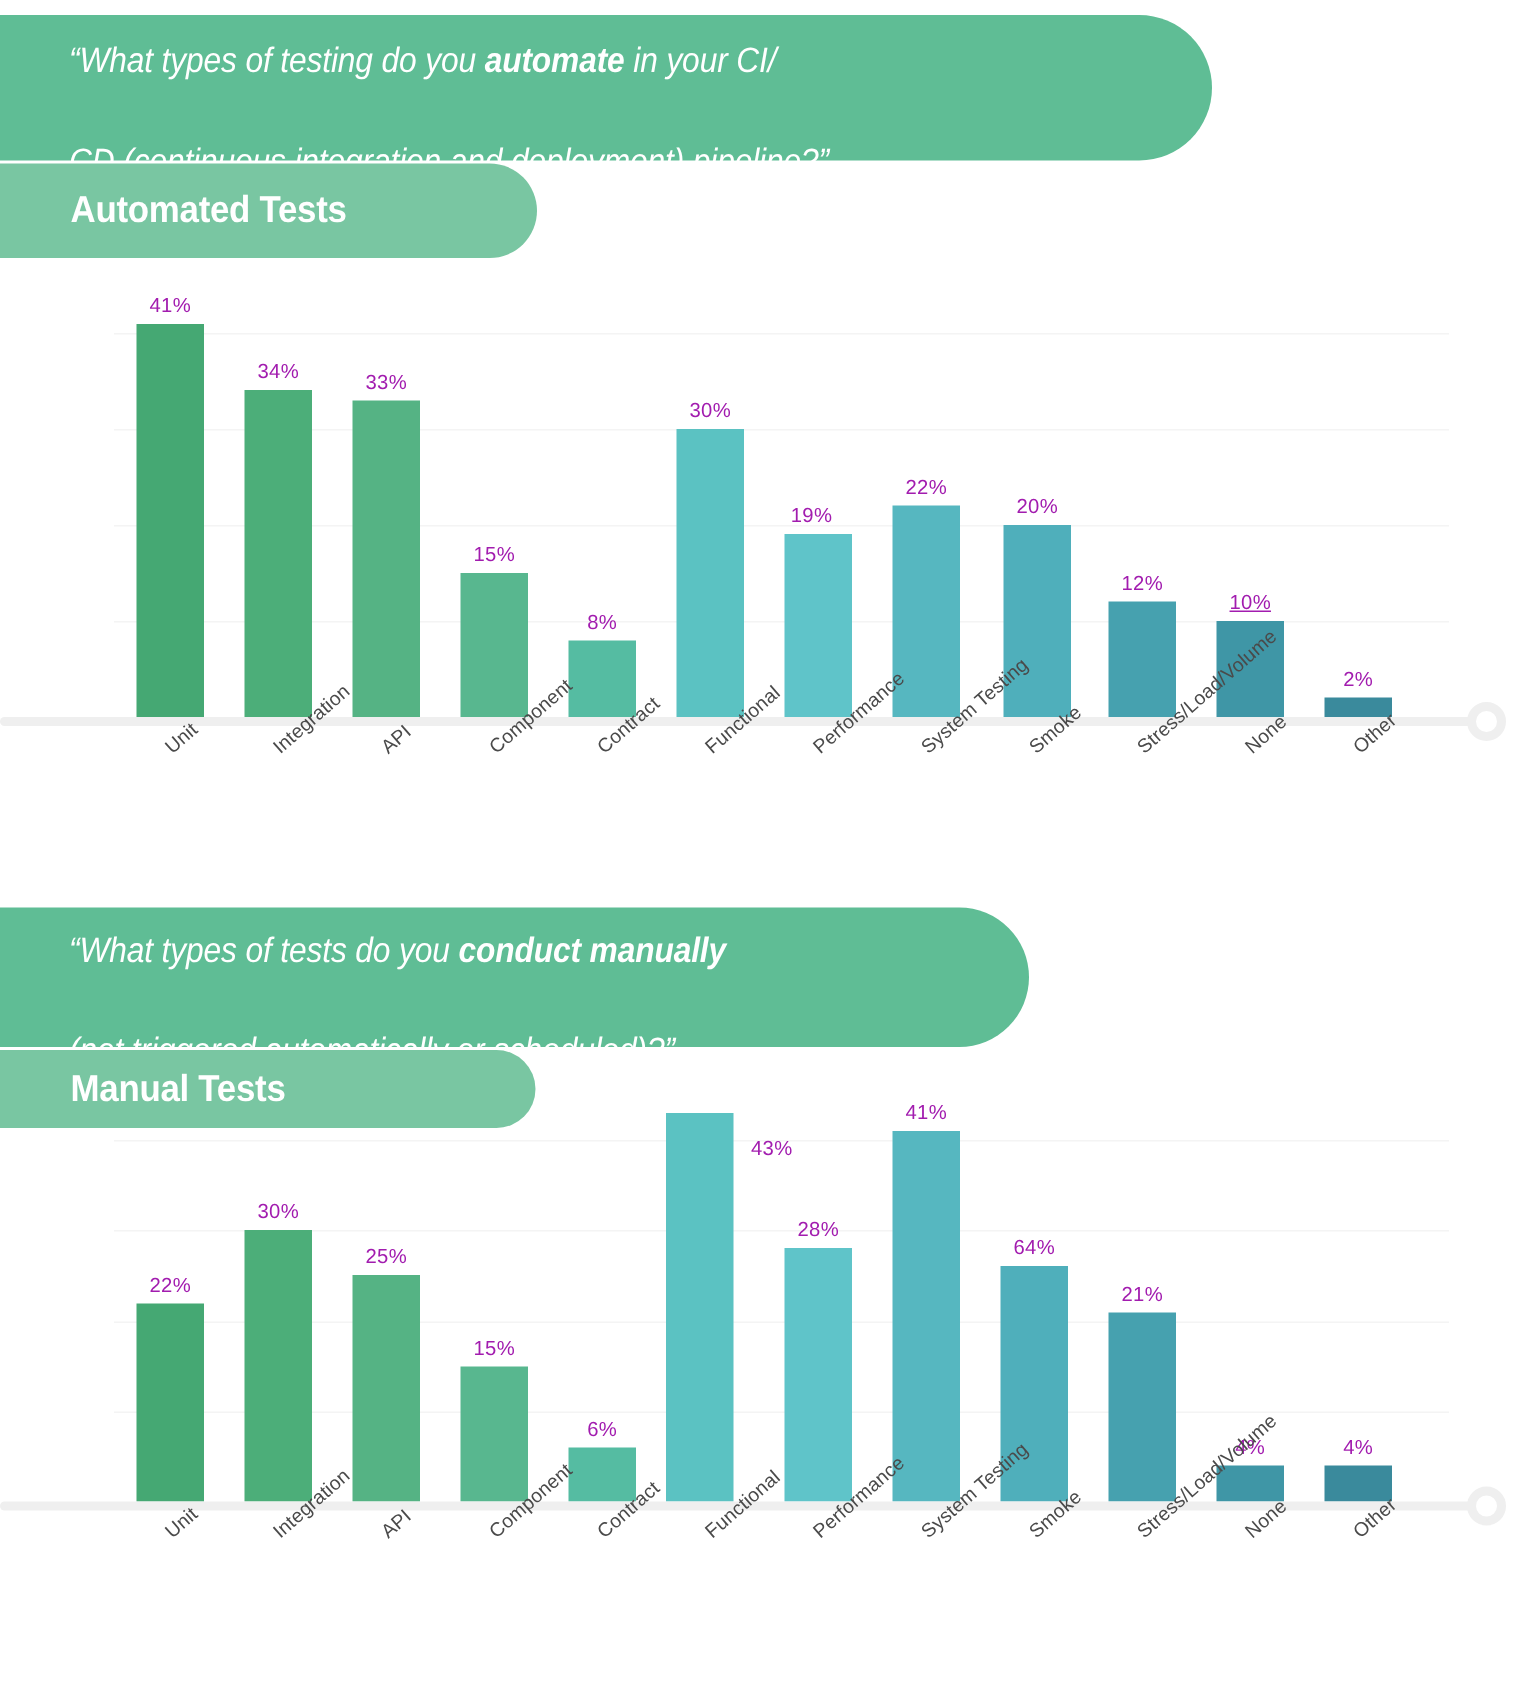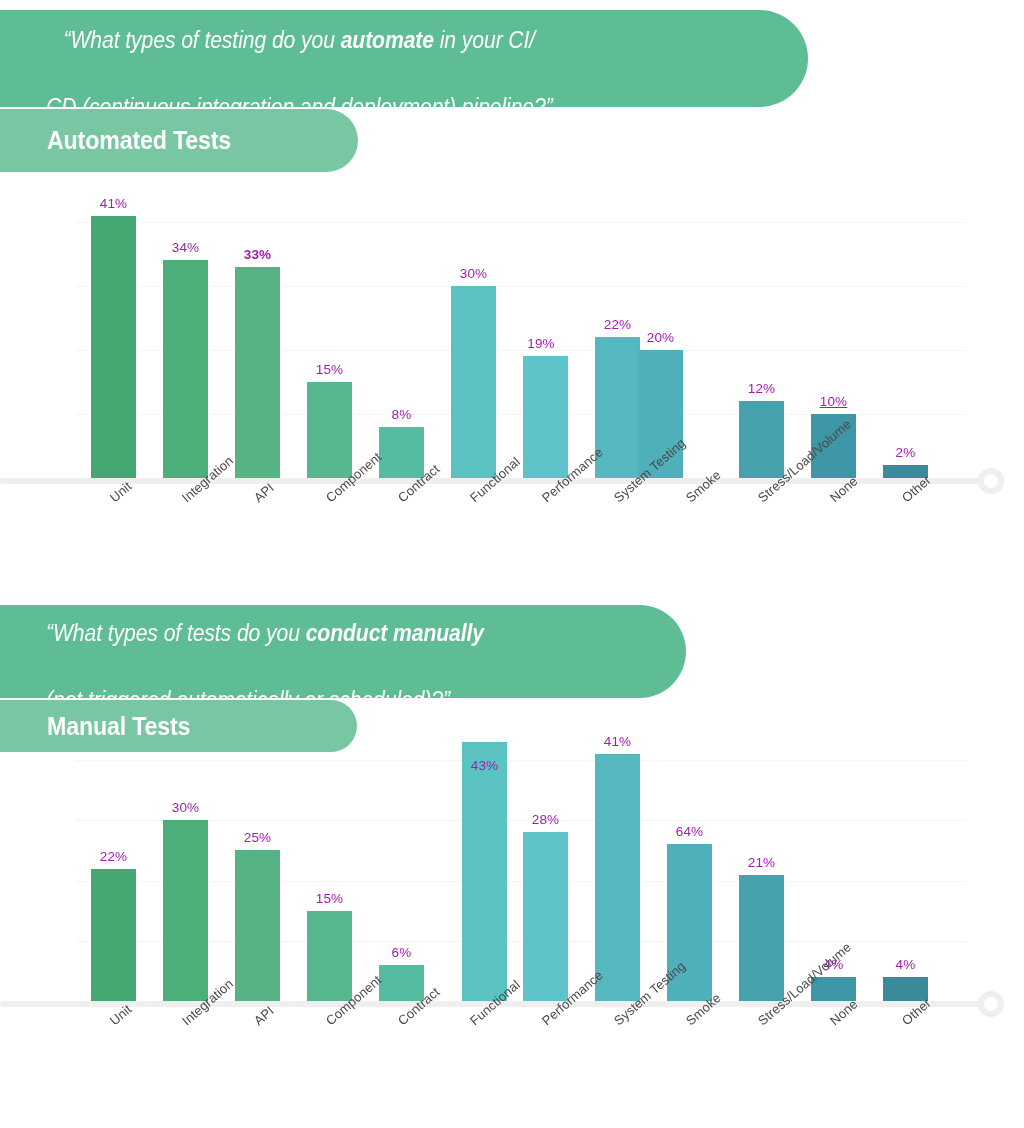--- a/index.html
+++ b/index.html
@@ -106,21 +106,21 @@
     transform-origin:left top;
     transform:rotate(-41deg);
     letter-spacing:0.1px;
   }
 </style>
 </head>
 <body>
 
 <div class="section">
 
-  <div class="q-banner" style="top:10px;width:808px;height:97px;text-align:center;">
+  <div class="q-banner" style="top:10px;width:808px;height:97px;">
     <span class="q-text">
       <span>“What types of testing do you </span><b>automate</b><span> in your CI/</span><br>
       <span>CD (continuous integration and deployment) pipeline?”</span>
     </span>
   </div>
 
   <div class="sub-banner" style="top:109px;width:358px;height:63px;">
     <span class="sub-text">Automated Tests</span>
   </div>
 
@@ -137,21 +137,21 @@
           <div class="bar-col" style="left: 31px; width: 45px; height: 262.4px;">
             <div class="bar" style="left: 0px; width: 45px; height: 262.4px; background: rgb(69, 168, 115);"></div>
             <div class="bar-val" style="top: -20px;">41%</div>
           </div>
           <div class="bar-col" style="left: 103px; width: 45px; height: 217.6px;">
             <div class="bar" style="left: 0px; width: 45px; height: 217.6px; background: rgb(76, 174, 121);"></div>
             <div class="bar-val" style="top: -20px;">34%</div>
           </div>
           <div class="bar-col" style="left: 175px; width: 45px; height: 211.2px;">
             <div class="bar" style="left: 0px; width: 45px; height: 211.2px; background: rgb(85, 179, 132);"></div>
-            <div class="bar-val" style="top: -20px; font-weight: bold;">33%</div>
+            <div class="bar-val" style="top: -20px;">33%</div>
           </div>
           <div class="bar-col" style="left: 247px; width: 45px; height: 96px;">
             <div class="bar" style="left: 0px; width: 45px; height: 96px; background: rgb(88, 183, 143);"></div>
             <div class="bar-val" style="top: -20px;">15%</div>
           </div>
           <div class="bar-col" style="left: 319px; width: 45px; height: 51.2px;">
             <div class="bar" style="left: 0px; width: 45px; height: 51.2px; background: rgb(85, 188, 162);"></div>
             <div class="bar-val" style="top: -20px;">8%</div>
           </div>
           <div class="bar-col" style="left: 391px; width: 45px; height: 192px;">
@@ -159,21 +159,21 @@
             <div class="bar-val" style="top: -20px;">30%</div>
           </div>
           <div class="bar-col" style="left: 463px; width: 36px; height: 121.6px;">
             <div class="bar" style="left: 0px; width: 45px; height: 121.6px; background: rgb(95, 196, 201);"></div>
             <div class="bar-val" style="top: -20px;">19%</div>
           </div>
           <div class="bar-col" style="left: 535px; width: 45px; height: 140.8px;">
             <div class="bar" style="left: 0px; width: 45px; height: 140.8px; background: rgb(86, 183, 192);"></div>
             <div class="bar-val" style="top: -20px;">22%</div>
           </div>
-          <div class="bar-col" style="left: 578px; width: 45px; height: 128px;">
+          <div class="bar-col" style="left: 609px; width: 45px; height: 128px;">
             <div class="bar" style="left: 0px; width: 45px; height: 128px; background: rgb(79, 175, 187);"></div>
             <div class="bar-val" style="top: -20px;">20%</div>
           </div>
           <div class="bar-col" style="left: 679px; width: 45px; height: 76.8px;">
             <div class="bar" style="left: 0px; width: 45px; height: 76.8px; background: rgb(70, 161, 175);"></div>
             <div class="bar-val" style="top: -20px;">12%</div>
           </div>
           <div class="bar-col" style="left: 751px; width: 45px; height: 64px;">
             <div class="bar" style="left: 0px; width: 45px; height: 64px; background: rgb(63, 150, 166);"></div>
             <div class="bar-val" style="top: -20px; text-decoration: underline;">10%</div>
@@ -238,21 +238,21 @@
             <div class="bar-val" style="top: -20px;">25%</div>
           </div>
           <div class="bar-col" style="left: 247px; width: 45px; height: 90.3333px;">
             <div class="bar" style="left: 0px; width: 45px; height: 90.3333px; background: rgb(88, 183, 143);"></div>
             <div class="bar-val" style="top: -20px;">15%</div>
           </div>
           <div class="bar-col" style="left: 319px; width: 45px; height: 36.1333px;">
             <div class="bar" style="left: 0px; width: 45px; height: 36.1333px; background: rgb(85, 188, 162);"></div>
             <div class="bar-val" style="top: -20px;">6%</div>
           </div>
-          <div class="bar-col" style="left: 402px; width: 45px; height: 223px;">
+          <div class="bar-col" style="left: 384px; width: 45px; height: 223px; padding-left: 32px;">
             <div class="bar" style="left: 0px; width: 45px; height: 258.956px; background: rgb(91, 194, 194);"></div>
             <div class="bar-val" style="top: -20px;">43%</div>
           </div>
           <div class="bar-col" style="left: 463px; width: 45px; height: 168.622px;">
             <div class="bar" style="left: 0px; width: 45px; height: 168.622px; background: rgb(95, 196, 201);"></div>
             <div class="bar-val" style="top: -20px;">28%</div>
           </div>
           <div class="bar-col" style="left: 535px; width: 45px; height: 246.911px;">
             <div class="bar" style="left: 0px; width: 45px; height: 246.911px; background: rgb(86, 183, 192);"></div>
             <div class="bar-val" style="top: -20px;">41%</div>

